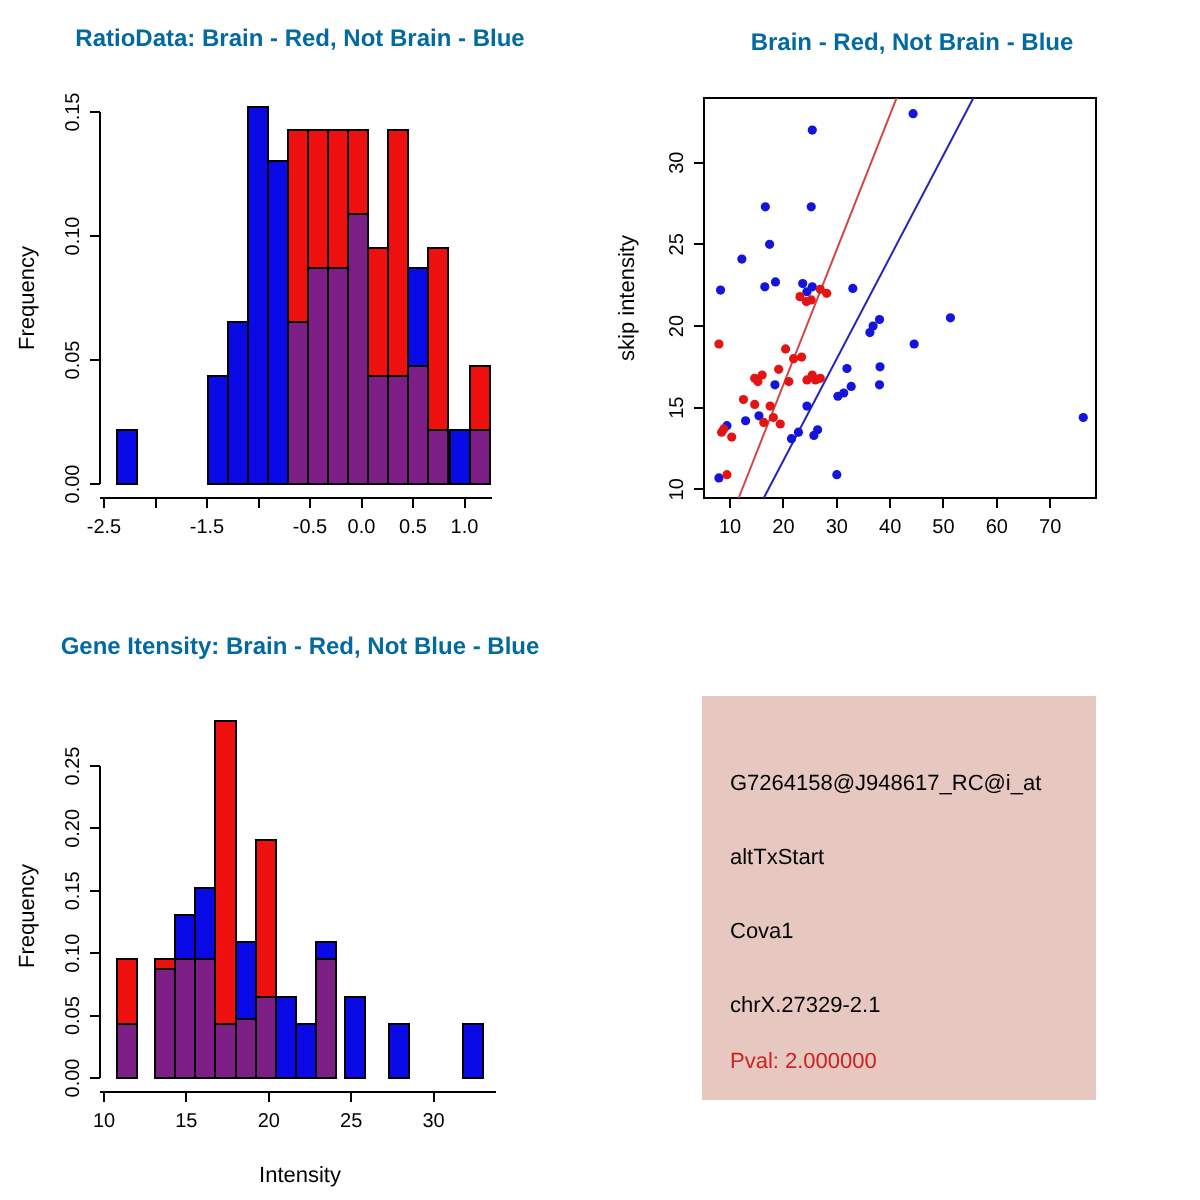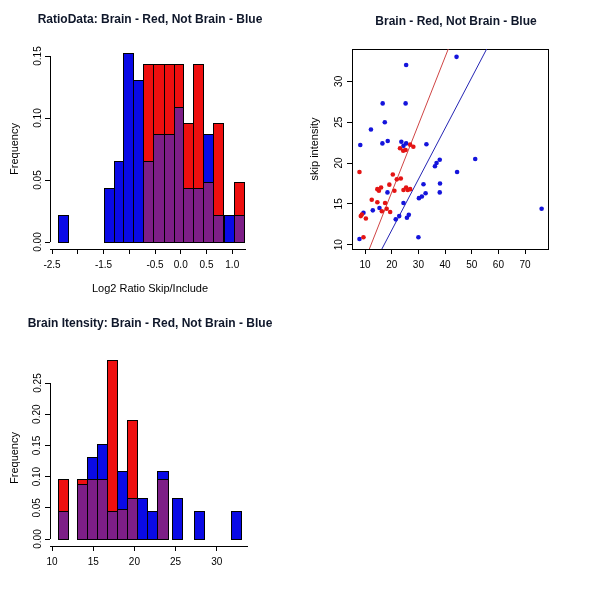--- a/index.html
+++ b/index.html
@@ -1,20 +1,20 @@
 <!DOCTYPE html>
 <html><head>
 <meta charset="utf-8">
 <style>
   html,body{margin:0;padding:0;background:#ffffff;}
   .page{position:relative;width:600px;height:600px;background:#ffffff;overflow:hidden;
         font-family:"Liberation Sans",sans-serif;}
   #plot-svg{position:absolute;left:0;top:0;}
   #plot-svg text{font-family:"Liberation Sans",sans-serif;font-size:10px;fill:#000;}
-  .title{position:absolute;text-align:center;font-size:12px;font-weight:bold;color:#0f172a;white-space:nowrap;}
+  .title{position:absolute;text-align:center;font-size:12px;font-weight:bold;color:#0369a1;white-space:nowrap;}
   .axlab{position:absolute;text-align:center;font-size:11px;color:#000;white-space:nowrap;}
   .rot{transform:translate(-50%,-50%) rotate(-90deg);text-align:center;width:auto;}
   .infobox{position:absolute;left:351px;top:348px;width:197px;height:202px;}
   .il{position:absolute;left:14px;font-size:11px;color:#000;white-space:nowrap;}
 </style>
 </head>
 <body>
 
 <div class="page">
   <svg id="plot-svg" width="600" height="600">
@@ -215,22 +215,29 @@
       <rect x="77.544" y="484.712" width="10.052800000000005" height="54.28800000000001" fill="#7d1e87" stroke="#000000" stroke-width="1" shape-rendering="crispEdges"></rect>
       <rect x="87.5968" y="479.5952" width="10.05279999999999" height="59.40480000000002" fill="#7d1e87" stroke="#000000" stroke-width="1" shape-rendering="crispEdges"></rect>
       <rect x="97.64959999999999" y="479.5952" width="10.052800000000019" height="59.40480000000002" fill="#7d1e87" stroke="#000000" stroke-width="1" shape-rendering="crispEdges"></rect>
       <rect x="107.70240000000001" y="511.856" width="10.05279999999999" height="27.144000000000005" fill="#7d1e87" stroke="#000000" stroke-width="1" shape-rendering="crispEdges"></rect>
       <rect x="117.7552" y="509.2976" width="10.05279999999999" height="29.70240000000001" fill="#7d1e87" stroke="#000000" stroke-width="1" shape-rendering="crispEdges"></rect>
       <rect x="127.80799999999999" y="498.3152" width="10.052800000000019" height="40.684799999999996" fill="#7d1e87" stroke="#000000" stroke-width="1" shape-rendering="crispEdges"></rect>
       <rect x="157.9664" y="479.5952" width="10.05279999999999" height="59.40480000000002" fill="#7d1e87" stroke="#000000" stroke-width="1" shape-rendering="crispEdges"></rect>
     </svg>
 
   <div class="title" style="left:0;top:12px;width:300px">RatioData: Brain - Red, Not Brain - Blue</div>
-  <div class="axlab" style="left:0;top:282px;width:300px">Log2 Ratio Skip/Include</div>
   <div class="axlab rot" style="left:14px;top:149px">Frequency</div>
 
   <div class="title" style="left:306px;top:14px;width:300px">Brain - Red, Not Brain - Blue</div>
   <div class="axlab rot" style="left:314px;top:149px">skip intensity</div>
 
-  <div class="title" style="left:0;top:316px;width:300px">Brain Itensity: Brain - Red, Not Brain - Blue</div>
+  <div class="title" style="left:0;top:316px;width:300px">Gene Itensity: Brain - Red, Not Blue - Blue</div>
+  <div class="axlab" style="left:0;top:582px;width:300px">Intensity</div>
   <div class="axlab rot" style="left:14px;top:458px">Frequency</div>
 
+  <div class="infobox" style="background: rgb(230, 200, 193);">
+    <div class="il" style="top:38px">G7264158@J948617_RC@i_at</div>
+    <div class="il" style="top:75px">altTxStart</div>
+    <div class="il" style="top:112px">Cova1</div>
+    <div class="il" style="top:149px">chrX.27329-2.1</div>
+    <div class="il" style="top: 177px; color: rgb(204, 34, 34);">Pval: 2.000000</div>
+  </div>
 </div>
 
 </body></html>

